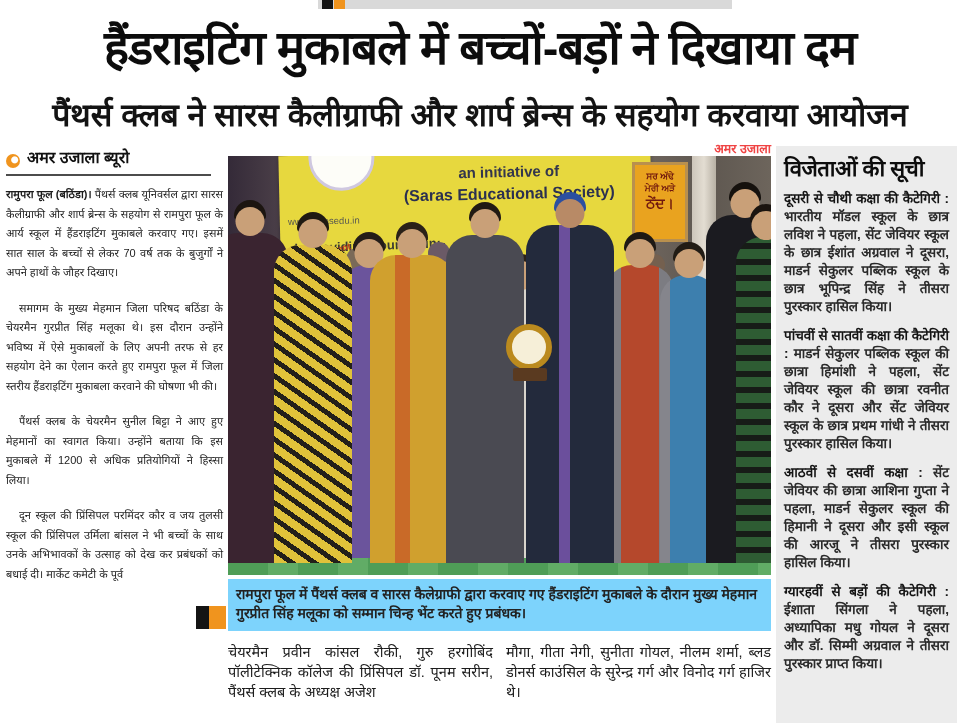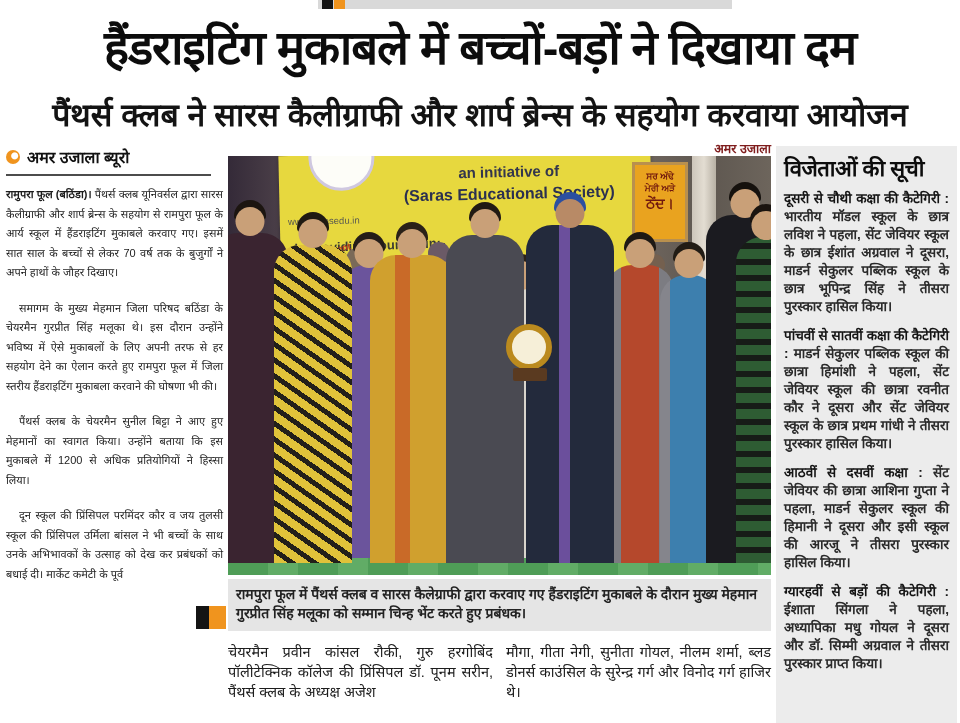--- a/index.html
+++ b/index.html
@@ -19,32 +19,32 @@
     font-size:47px; line-height:72px; font-weight:900; color:#0c0c0c; letter-spacing:-1px;
     white-space:nowrap;
   }
   .subheadline {
     position:absolute; left:2px; top:92px; width:956px; text-align:center;
     font-size:32px; font-weight:700; color:#131313;
   }
 
   
   .left-col { position:absolute; left:6px; top:146px; width:217px; }
-  .byline-row { display:flex; align-items:center; gap:7px; padding-bottom:6px;
+  .byline-row { display:flex; align-items:flex-end; gap:7px; padding-bottom:6px;
     border-bottom:2px solid #4c4c4c; margin-bottom:9px; width:205px; }
   .byline-dot { width:14px; height:14px; border-radius:50%;
     background:radial-gradient(circle at 62% 42%, #ffffff 0 3px, #f0941e 4px); }
   .byline-text { font-size:16px; font-weight:700; color:#111; }
   .left-col p { font-size:11px; line-height:19.5px; text-align:justify; color:#1c1c1c; }
   .left-col p + p { text-indent:13px; margin-top:16px; }
   .left-col .lead { font-weight:700; }
 
   
   .photo-wrap { position:absolute; left:228px; top:140px; width:543px; }
-  .photo-credit { text-align:right; font-size:12.5px; font-weight:700; color:#7f1d1d; height:16px; }
+  .photo-credit { text-align:right; font-size:12.5px; font-weight:700; color:#ef4444; height:16px; }
   .photo {
     position:relative; width:543px; height:419px; overflow:hidden;
     background:linear-gradient(90deg,#342a38 0%,#4c4049 10%,#6d6162 22%,#8d8278 45%,#7b7068 68%,#5e5750 88%,#6d655c 100%);
   }
   .banner { position:absolute; left:52px; top:-4px; width:372px; height:150px;
     background:#e7d83e; transform:rotate(-1.3deg); box-shadow:0 2px 4px rgba(0,0,0,.3); z-index:1; }
   .banner-logo { position:absolute; left:30px; top:-30px; width:66px; height:66px; border-radius:50%;
     background:#fdfdf8; border:3px solid #cfc8e0; }
   .banner-url { position:absolute; left:8px; top:60px; font-size:9.5px; color:#5a5a50; }
   .banner-line1 { position:absolute; left:110px; top:12px; width:240px; text-align:center;
@@ -70,21 +70,21 @@
   .person::after { content:""; position:absolute; top:-26px; left:50%; transform:translateX(-50%);
     width:29px; height:29px; border-radius:50%; background:var(--skin,#c9a078); }
   .person::before { content:""; position:absolute; top:-33px; left:50%; transform:translateX(-50%);
     width:32px; height:20px; border-radius:16px 16px 4px 4px; background:var(--hair,#241d16); }
   .trophy { position:absolute; left:278px; top:168px; width:46px; height:46px; border-radius:50%;
     background:#f6efd8; border:6px solid #bb8a1e; z-index:5; }
   .trophy-base { position:absolute; left:285px; top:212px; width:34px; height:13px;
     background:#5a3a20; border-radius:2px; z-index:5; }
 
   
-  .caption-box { position:relative; margin-top:4px; width:543px; min-height:52px; background:#e5e5e5;
+  .caption-box { position:relative; margin-top:4px; width:543px; min-height:52px; background:#7dd3fc;
     padding:6px 10px 6px 8px; font-size:14px; line-height:19px; font-weight:700; color:#222; }
   .caption-tab-black { position:absolute; left:-32px; bottom:2px; width:13px; height:23px; background:#141414; }
   .caption-tab-orange { position:absolute; left:-19px; bottom:2px; width:17px; height:23px; background:#f0941e; }
 
   
   .bottom-cols { position:absolute; left:228px; top:642px; width:543px; display:flex; gap:13px; }
   .bottom-cols > div { flex:1; font-size:14.5px; line-height:20px; text-align:justify; color:#1c1c1c; }
 
   
   .winners { position:absolute; left:776px; top:146px; width:181px; height:577px;

